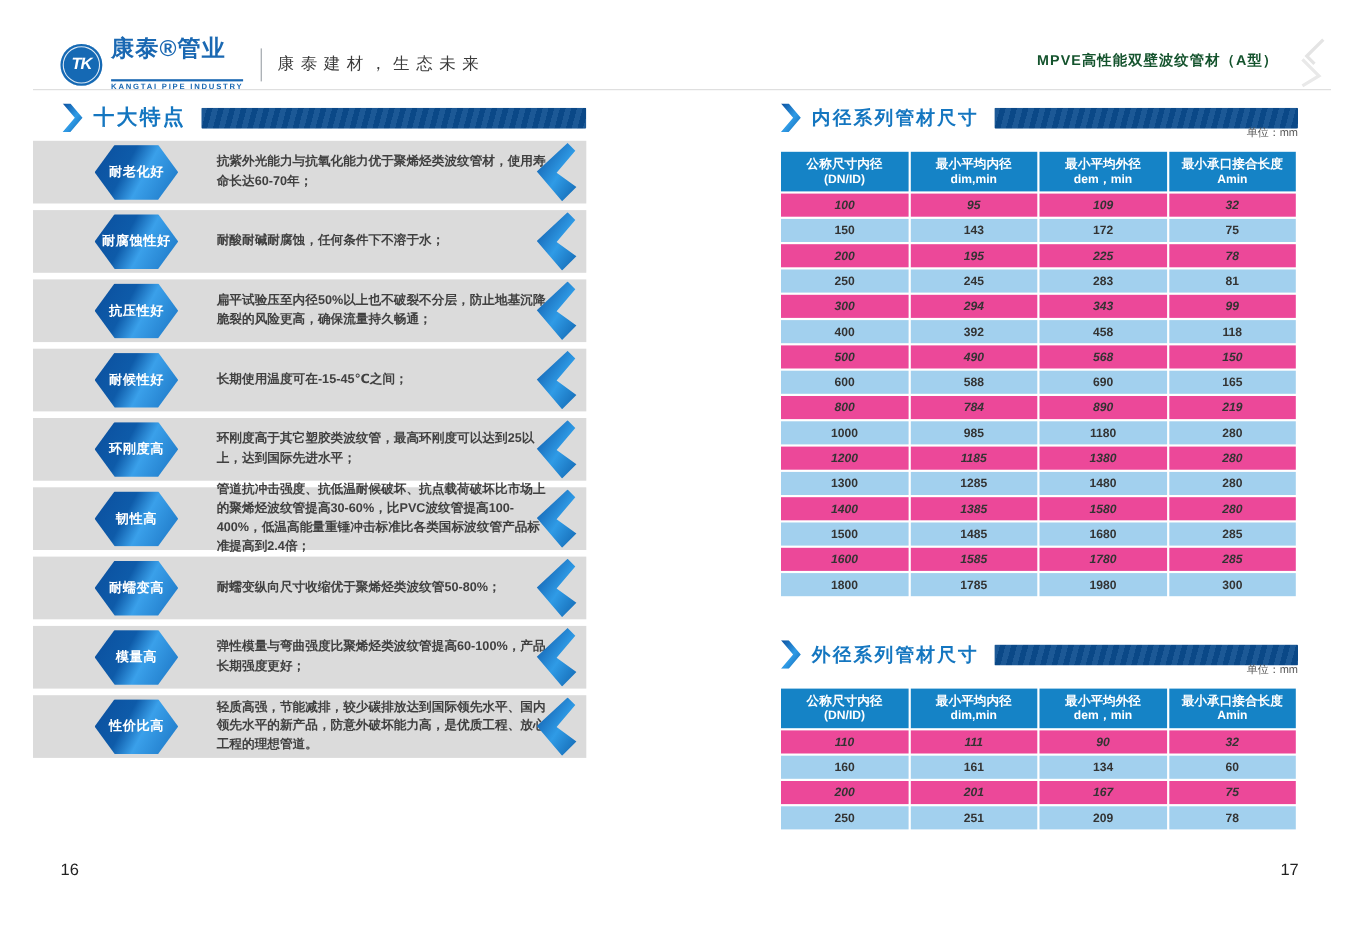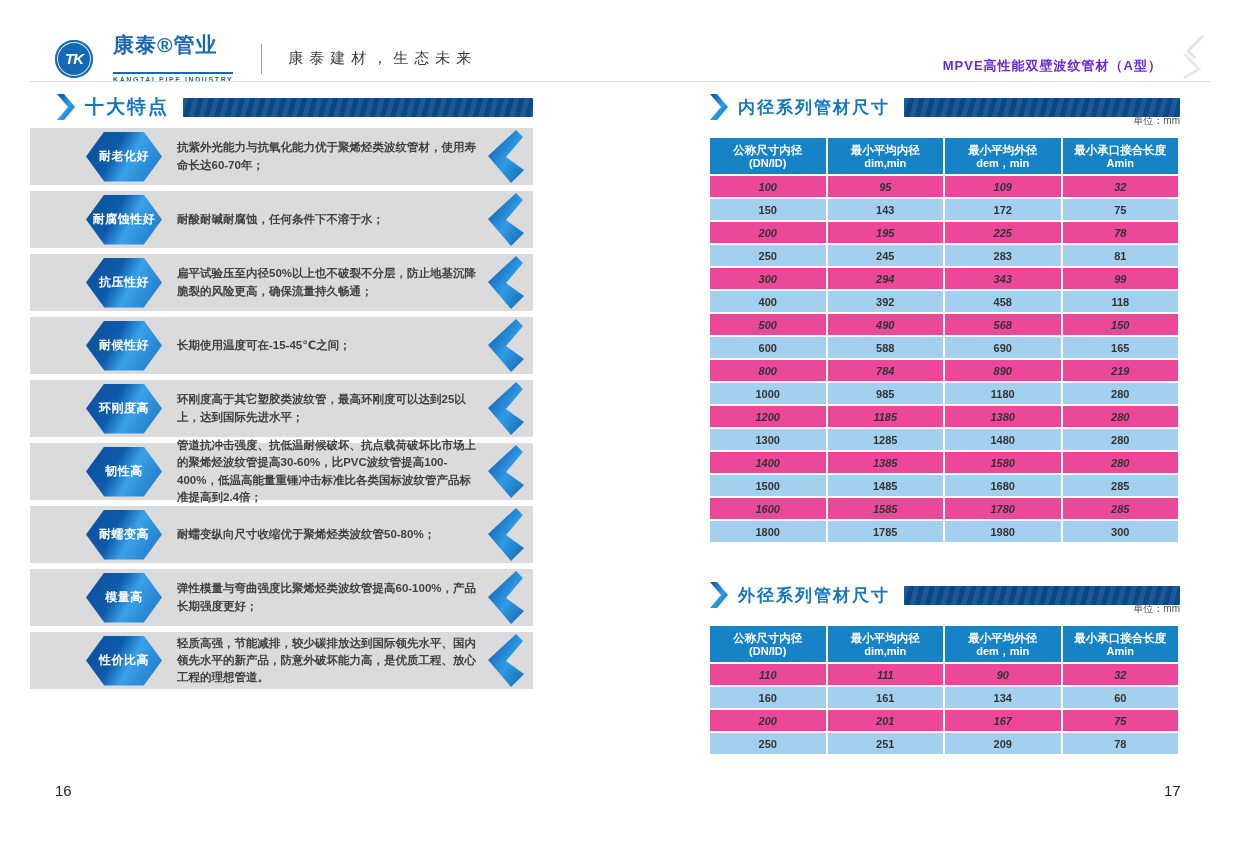--- a/index.html
+++ b/index.html
@@ -3,50 +3,50 @@
 <meta charset="utf-8">
 <style>
   * { margin:0; padding:0; box-sizing:border-box; }
   html,body { width:1240px; height:842px; background:#ffffff;
     font-family:"Liberation Sans","DejaVu Sans",sans-serif; color:#333; overflow:hidden; }
   .page { position:relative; width:1240px; height:842px; }
 
   
   .hdr { position:absolute; left:30px; top:28px; right:30px; height:52px; }
   .hdr-rule { position:absolute; left:30px; right:30px; top:81px; height:1px; background:#dcdcdc; }
-  .logo-wrap { position:absolute; left:25px; top:6px; display:flex; align-items:center;gap:12px; }
+  .logo-wrap { position:absolute; left:25px; top:6px; display:flex; align-items:center; }
   .logo-circle { width:38px; height:38px; border-radius:50%; background:#1569b4; color:#fff;
     display:flex; align-items:center; justify-content:center; font-weight:bold; font-style:italic;
     font-size:15px; letter-spacing:-1px; box-shadow:inset 0 0 0 2px #1569b4, inset 0 0 0 3px rgba(255,255,255,.85); }
   .brand-block { margin-left:8px; }
   .brand-zh { color:#1a68b2; font-weight:bold; font-size:21px; line-height:22px; letter-spacing:1px;
     border-bottom:2px solid #1a68b2; padding-bottom:16px; }
   .brand-en { color:#1a68b2; font-weight:bold; font-size:7px; letter-spacing:1.6px; margin-top:2px; }
   .hdr-divider { width:1px; height:30px; background:#9aa0a6; margin:0 14px 0 16px; }
   .slogan { font-size:15px; font-weight:normal; color:#3c3c3c; letter-spacing:6px; }
-  .hdr-right { position:absolute; right:48px; top:29px; font-size:13px; font-weight:bold; color:#6d28d9; letter-spacing:1px;padding-left:12px; }
+  .hdr-right { position:absolute; right:48px; top:18px; font-size:13px; font-weight:bold; color:#14532d; letter-spacing:1px;padding-left:12px; }
   .s-glyph { position:absolute; right:0; top:6px; }
 
   
   .section-title-row { position:absolute; display:flex; align-items:center; }
   .st-icon { flex:0 0 auto; margin-right:8px; }
   .st-text { font-size:19px; font-weight:bold; color:#1476c0; letter-spacing:2px; white-space:nowrap; }
   .st-bar { flex:1; height:19px; margin-left:14px; background:#0b4c8e; border-radius:1px;
     background-image:repeating-linear-gradient(105deg, rgba(255,255,255,.07) 0 5px, rgba(0,0,0,.05) 5px 10px); }
 
   
   .features { position:absolute; left:30px; top:128px; width:503px; }
   .feature-row { position:relative; height:57px; margin-bottom:6px; background:#dbdbdb;
     display:flex; align-items:center; }
   .hexagon { flex:0 0 auto; margin-left:56px; width:76px; height:50px;
     clip-path:polygon(0 50%,24% 0,76% 0,100% 50%,76% 100%,24% 100%);
     background:linear-gradient(118deg,#0b4f9e 0%,#0e5ba9 38%,#3aa0ea 58%,#1a73c2 100%);
     display:flex; align-items:center; justify-content:center; }
   .hex-label { color:#fff; font-weight:bold; font-size:12px; letter-spacing:.5px; white-space:nowrap; }
-  .feature-text { margin-left:15px; width:300px; font-size:11.5px; line-height:1.5;
+  .feature-text { margin-left:35px; width:300px; font-size:11.5px; line-height:1.5;
     font-weight:bold; color:#404040; }
   .row-chevron { position:absolute; right:8px; top:2px; }
 
   
   .tbl-host { position:absolute; left:708px; width:472px; }
   .unit { position:absolute; right:0; font-size:10px; color:#555; }
   .dim-table { width:472px; border-collapse:separate; border-spacing:2px; table-layout:fixed; }
   .dim-table th { background:#1583c6; color:#fff; height:36px; vertical-align:middle; padding:2px 3px; }
   .h-zh { font-size:11.5px; font-weight:bold; line-height:14px; }
   .h-en { font-size:11px; font-weight:bold; line-height:13px; }

